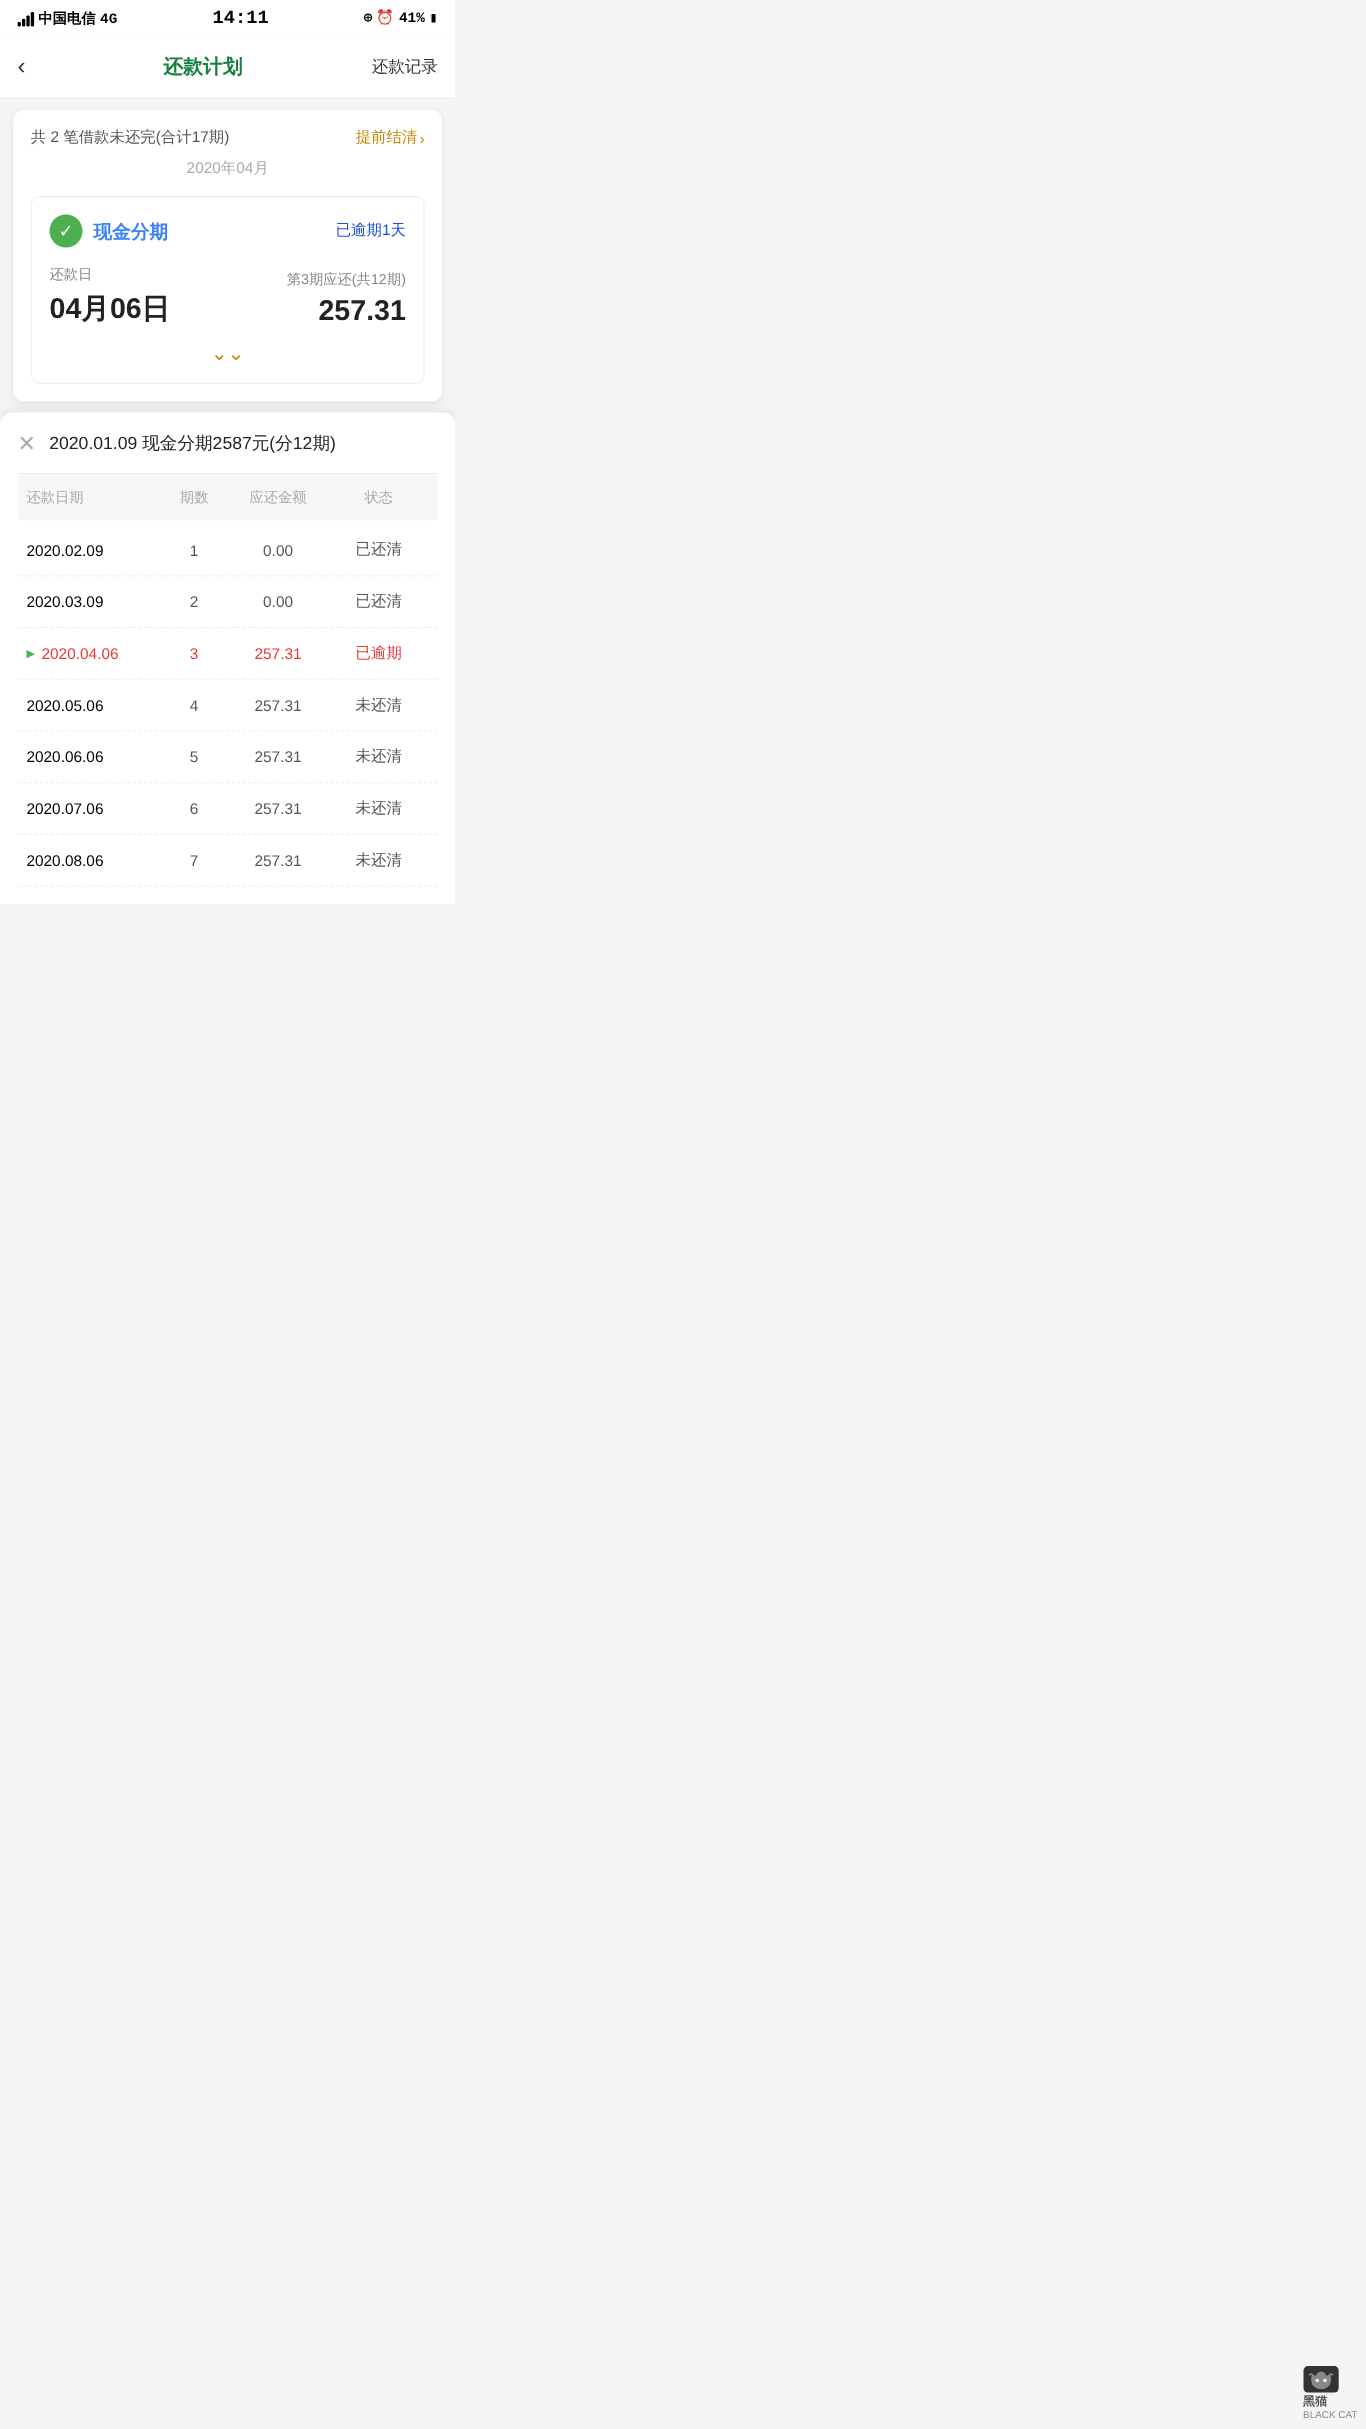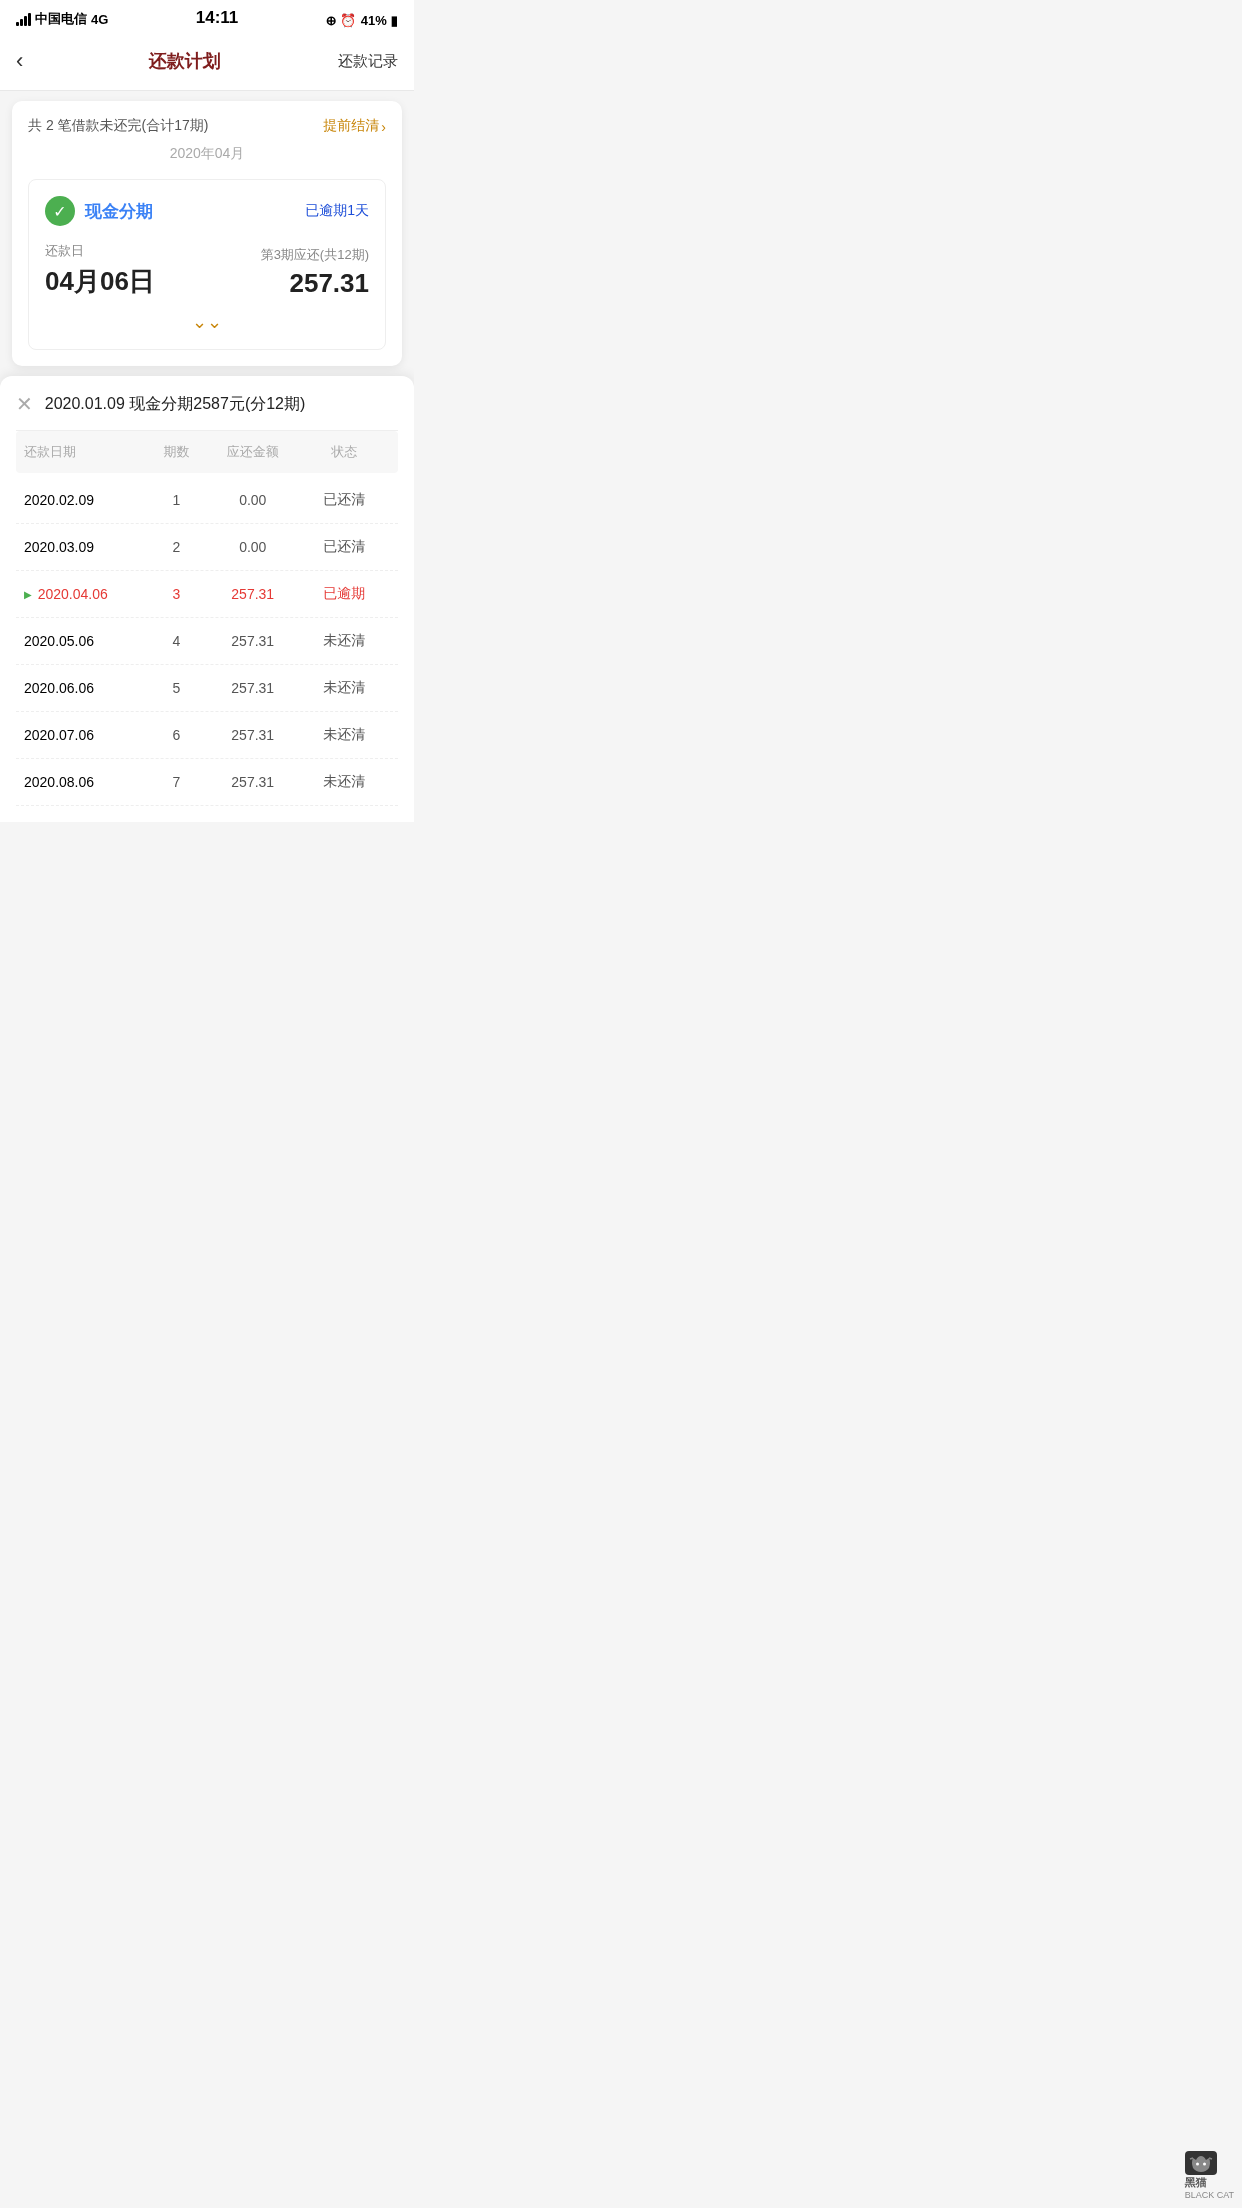--- a/index.html
+++ b/index.html
@@ -11,24 +11,25 @@
       min-height: 736px;
       overflow-x: hidden;
       position: relative;
     }
 
     
     .status-bar {
       background: #fff;
       display: flex;
       justify-content: space-between;
-      align-items: flex-end;
+      align-items: flex-start;
       padding: 8px 16px 6px;
       font-size: 13px;
       font-weight: 600;
+      font-family: Liberation Mono, monospace;
     }
     .status-left { display: flex; align-items: center; gap: 4px; }
     .status-center { font-size: 17px; font-weight: 600; }
     .status-right { display: flex; align-items: center; gap: 4px; font-size: 13px; }
     .signal-bars { display: flex; align-items: flex-end; gap: 1px; }
     .signal-bar { background: #000; border-radius: 1px; width: 3px; }
 
     
     .nav-bar {
       background: #fff;
@@ -40,21 +41,21 @@
     }
     .nav-back {
       font-size: 22px;
       color: #333;
       cursor: pointer;
       padding: 4px 8px 4px 0;
     }
     .nav-title {
       font-size: 18px;
       font-weight: 600;
-      color: #7f1d1d;
+      color: #15803d;
     }
     .nav-right {
       font-size: 15px;
       color: #333;
     }
 
     
     .summary-card {
       background: #fff;
       margin: 10px 12px;

